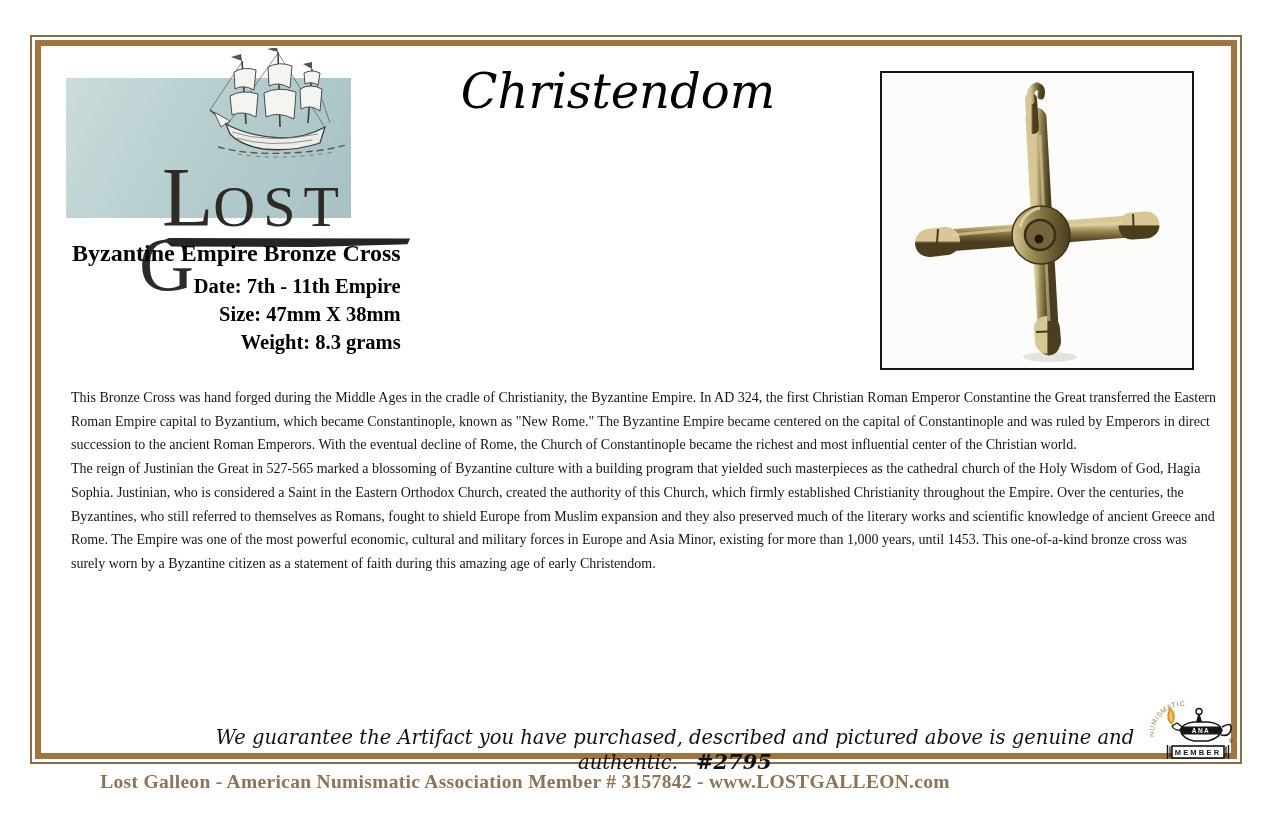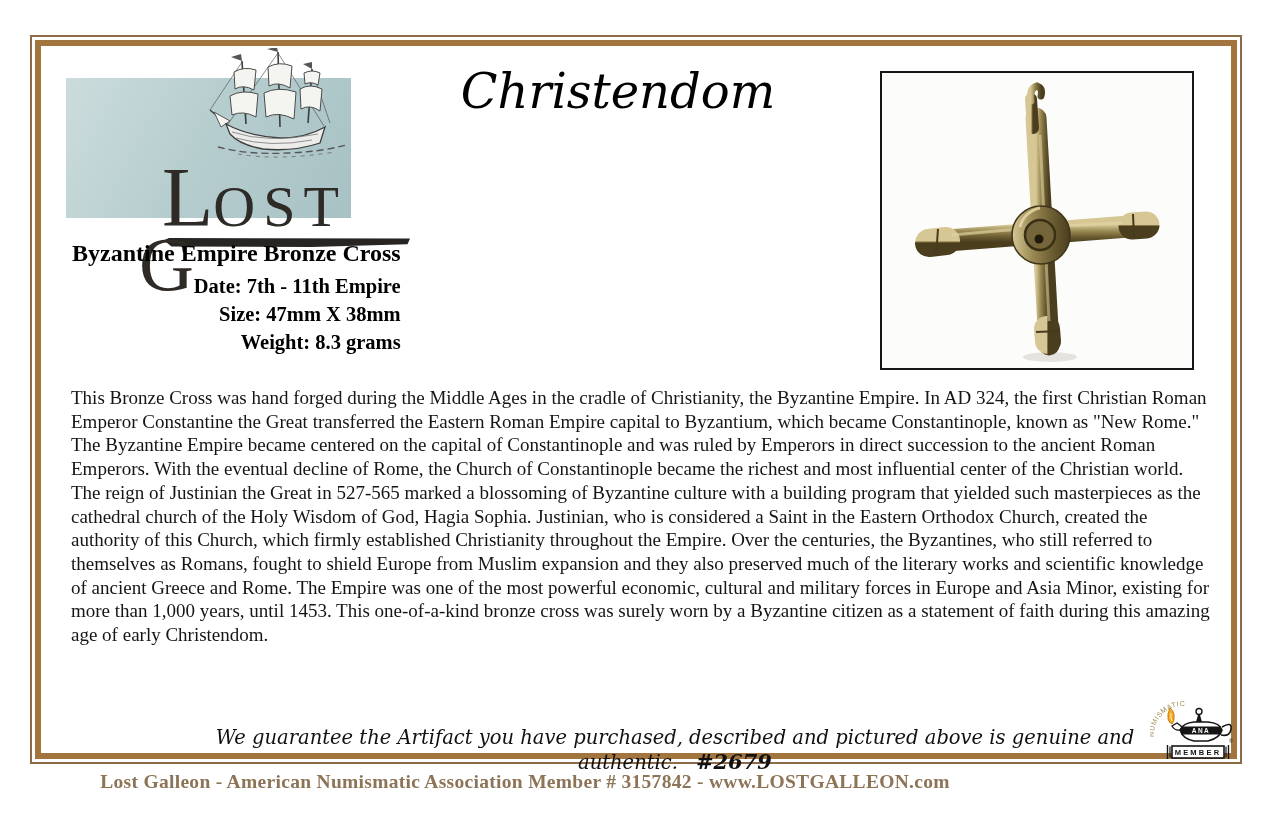--- a/index.html
+++ b/index.html
@@ -55,21 +55,21 @@
   .photo svg { width:100%; height:100%; }
 
   
   .details { position:absolute; left:72px; top:238px; color:#000;text-align:right; }
   .details .name { font-size:24px; font-weight:bold; line-height:30px; margin-bottom:4px; }
   .details .line { font-size:20.5px; font-weight:bold; line-height:28px; }
 
   
   .body-text {
     position:absolute; left:71px; top:386px; width:1147px;
-    font-size:19px; line-height:23.7px; color:#151515;
+    font-size:14px; line-height:23.7px; color:#151515;
   }
   .body-text p { margin:0; }
 
   
   .guarantee {
     position:absolute; left:170px; top:726px; width:1010px; text-align:center;
     font-family:"DejaVu Serif", serif; font-style:italic; font-size:19.5px; color:#111;
   }
   .guarantee .num { font-weight:bold; font-size:21px; margin-left:18px; }
 
@@ -180,21 +180,21 @@
     <div class="line">Size: 47mm X 38mm</div>
     <div class="line">Weight: 8.3 grams</div>
   </div>
 
   <div class="body-text">
     <p>This Bronze Cross was hand forged during the Middle Ages in the cradle of Christianity, the Byzantine Empire. In AD 324, the first Christian Roman Emperor Constantine the Great transferred the Eastern Roman Empire capital to Byzantium, which became Constantinople, known as "New Rome." The Byzantine Empire became centered on the capital of Constantinople and was ruled by Emperors in direct succession to the ancient Roman Emperors. With the eventual decline of Rome, the Church of Constantinople became the richest and most influential center of the Christian world.</p>
     <p>The reign of Justinian the Great in 527-565 marked a blossoming of Byzantine culture with a building program that yielded such masterpieces as the cathedral church of the Holy Wisdom of God, Hagia Sophia. Justinian, who is considered a Saint in the Eastern Orthodox Church, created the authority of this Church, which firmly established Christianity throughout the Empire. Over the centuries, the Byzantines, who still referred to themselves as Romans, fought to shield Europe from Muslim expansion and they also preserved much of the literary works and scientific knowledge of ancient Greece and Rome. The Empire was one of the most powerful economic, cultural and military forces in Europe and Asia Minor, existing for more than 1,000 years, until 1453. This one-of-a-kind bronze cross was surely worn by a Byzantine citizen as a statement of faith during this amazing age of early Christendom.</p>
   </div>
 
   <div class="guarantee">
-    <span>We guarantee the Artifact you have purchased, described and pictured above is genuine and authentic.</span><span class="num">#2679</span>
+    <span>We guarantee the Artifact you have purchased, described and pictured above is genuine and authentic.</span><span class="num">#2795</span>
   </div>
 
   <svg class="badge" viewBox="0 0 84 62">
     <path id="numis-arc" d="M4,37 A29,29 0 0 1 35,6" fill="none"></path>
     <text font-size="7" fill="#a08a50" font-family="Liberation Sans, sans-serif" letter-spacing="0.6">
       <textPath href="#numis-arc">NUMISMATIC</textPath>
     </text>
     <path d="M20,8 Q17,14 18,19 Q19,23 22,24 Q25,21 24,14 Q23,10 20,8 Z" fill="#f6a81e" stroke="#b57708" stroke-width="0.8"></path>
     <path d="M21,13 Q20,18 22,21" stroke="#ffffff" stroke-width="0.8" fill="none"></path>
     <path d="M30,30 Q25,31 22,26 L27,23 Q30,25 32,27 Z" fill="#ffffff" stroke="#151515" stroke-width="1.3"></path>

